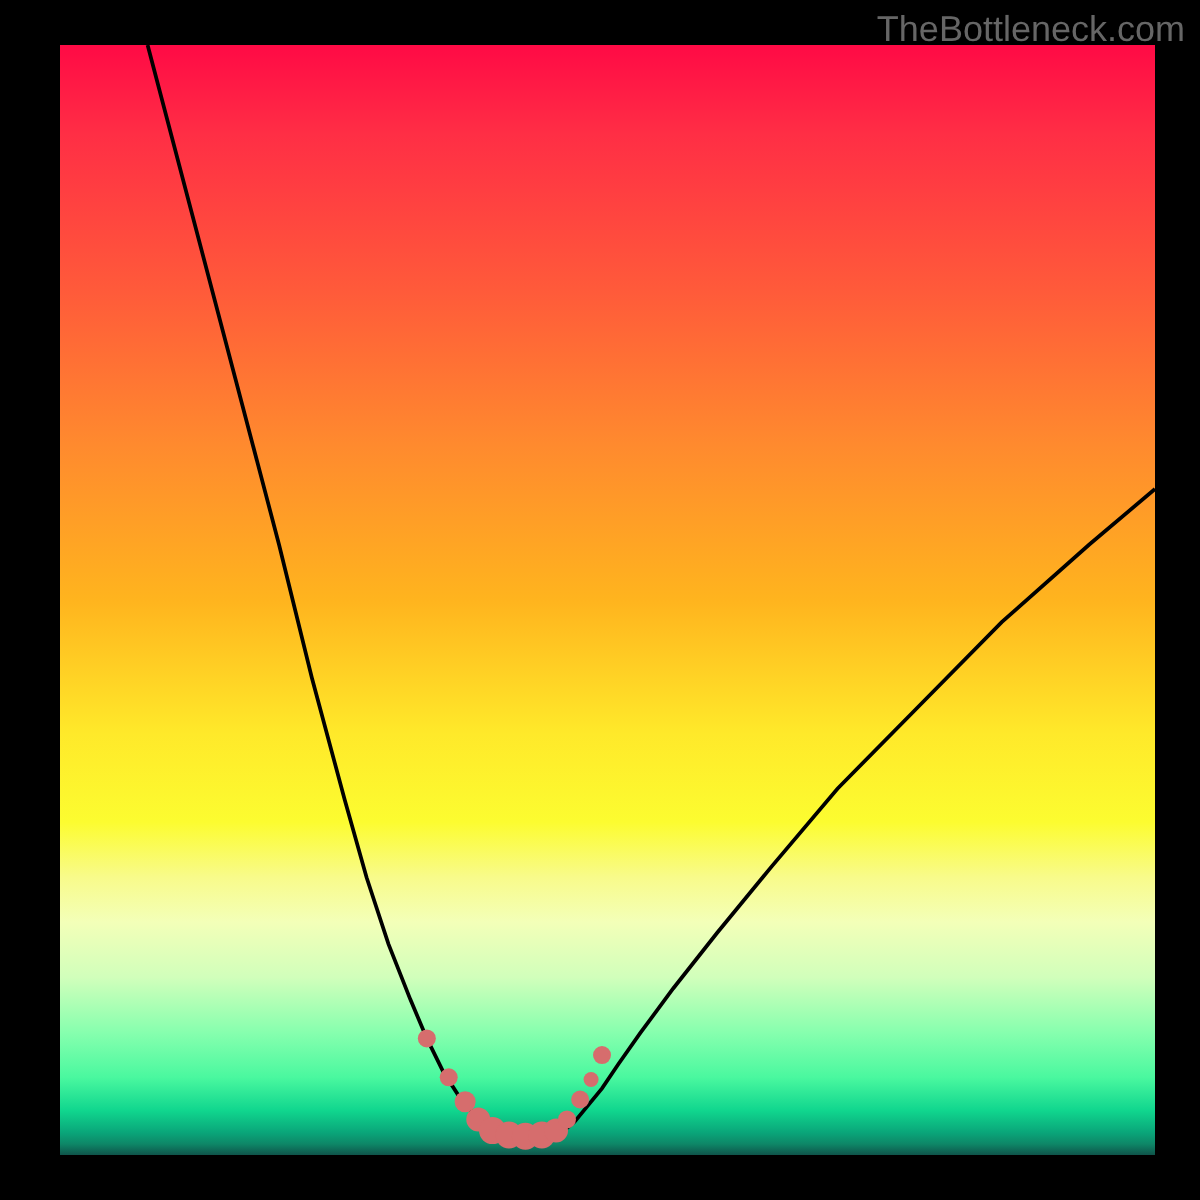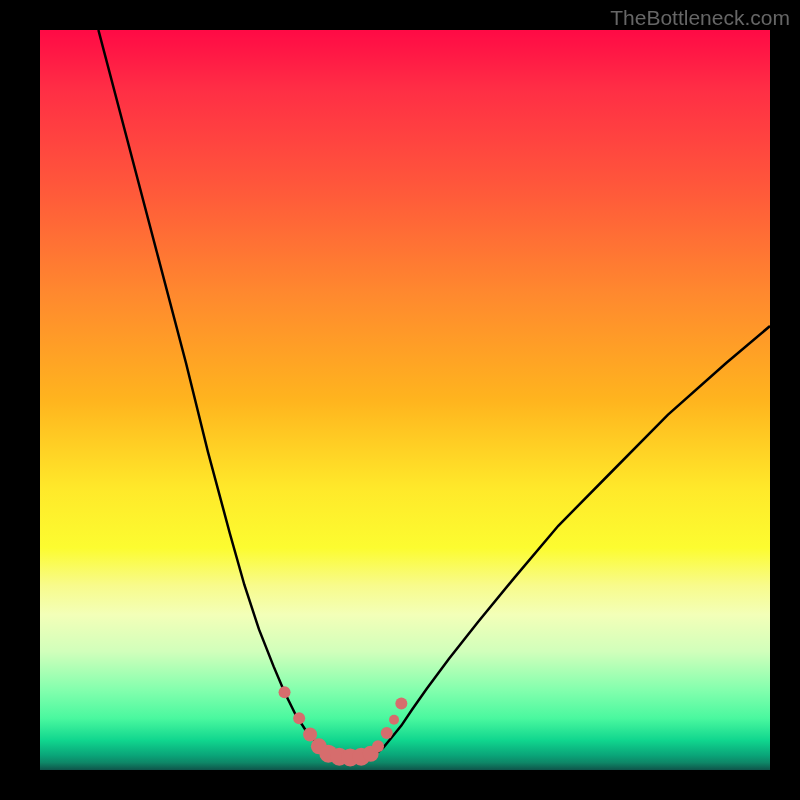--- a/index.html
+++ b/index.html
@@ -9,21 +9,21 @@
     background: #000;
     position: relative;
     overflow: hidden;
     font-family: Arial, sans-serif;
   }
   .watermark {
     position: absolute;
     top: 6px;
     right: 10px;
     color: #666;
-    font-size: 21px;
+    font-size: 24px;
     font-weight: normal;
     z-index: 10;
     margin-left: 10px;
   }
   .plot-area {
     position: absolute;
     left: 40px;
     top: 30px;
     width: 730px;
     height: 740px;

